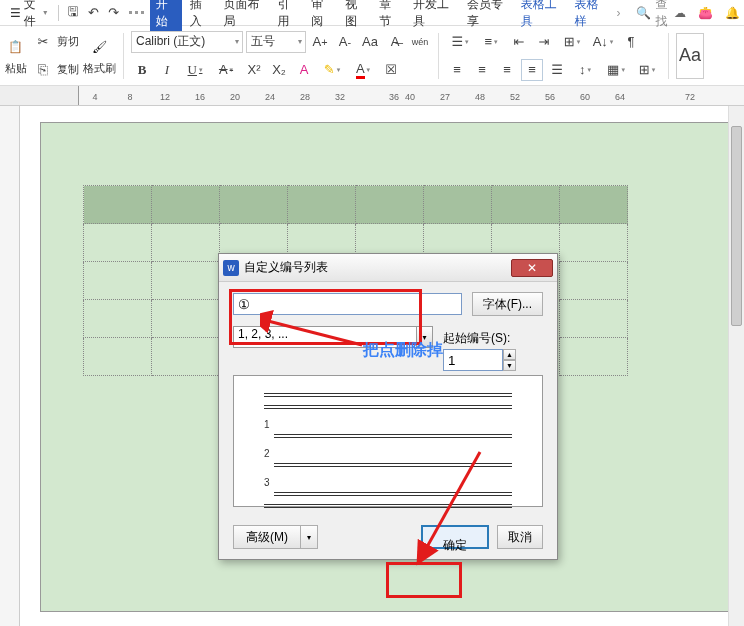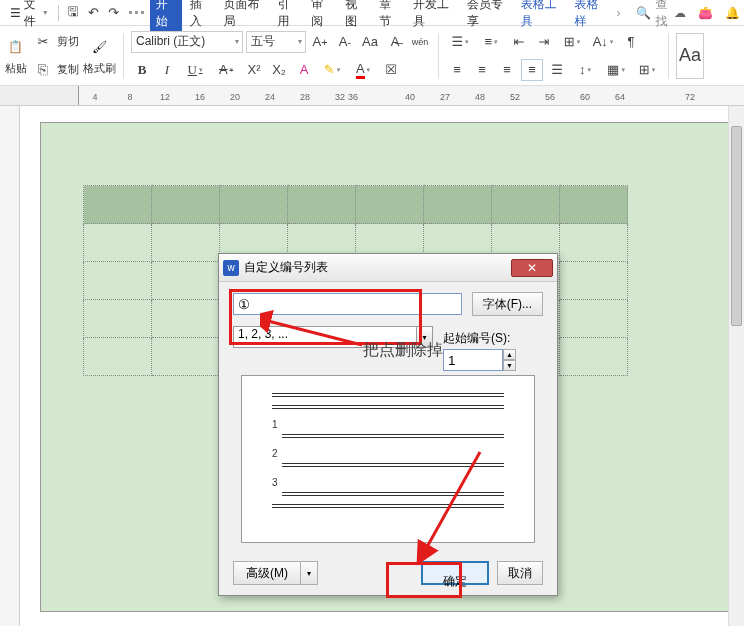--- a/index.html
+++ b/index.html
@@ -57,34 +57,34 @@
 .dialog { position: absolute; left: 218px; top: 253px; width: 340px; background: #f0f0f0; border: 1px solid #888; box-shadow: 2px 3px 8px rgba(0,0,0,.3); font-size: 12px; }
 .dialog .titlebar { background: linear-gradient(#fcfcfc,#e6e6e6); height: 28px; display: flex; align-items: center; padding: 0 4px; border-bottom: 1px solid #ccc; }
 .dialog .titlebar .icon { width: 16px; height: 16px; background: #2a5dbf; color: #fff; display: flex; align-items: center; justify-content: center; font-size: 10px; border-radius: 2px; margin-right: 5px; }
 .dialog .titlebar .close { margin-left: auto; width: 42px; height: 18px; background: #c8504e; border: 1px solid #8a2b2a; border-radius: 2px; color: #fff; display: flex; align-items: center; justify-content: center; font-size: 12px; }
 .dialog .body { padding: 10px 14px; }
 .dialog label { display: block; margin: 4px 0 2px; }
 .dialog input[type=text] { height: 22px; border: 1px solid #7a9ac7; background:#fff; padding: 0 4px; }
 .dialog .btn { height: 24px; border: 1px solid #adadad; background: linear-gradient(#fdfdfd,#e4e4e4); padding: 0 10px; font-size: 12px; cursor: pointer; }
 .dialog .styled-select { height: 22px; border: 1px solid #999; background: #fff; display: flex; padding: 0 4px; position: relative; }
 .dialog .styled-select .arr { position: absolute; right: 0; top: 0; bottom: 0; width: 16px; background: linear-gradient(#fdfdfd,#dcdcdc); border-left: 1px solid #999; display:flex; align-items:center; justify-content:center; font-size:8px; }
-.dialog .preview-box { height: 168px; background:#fff; border:1px solid #999; margin: 4px 8px 10px; padding: 14px 30px; }
+.dialog .preview-box { height: 132px; background:#fff; border:1px solid #999; margin: 4px 0 10px; padding: 14px 30px; }
 .dialog .preview-box .pline { border-top: 1px solid #333; border-bottom:1px solid #333; height:4px; margin: 3px 0 8px 10px; }
 .dialog .preview-box .num { font-size: 10px; color: #333; }
 .dialog fieldset { border: 1px solid #ccc; border-left: none; border-right: none; border-bottom: none; padding-top: 2px; margin-top: 6px; }
 .dialog fieldset legend { font-size: 12px; padding: 0 4px; }
 .dialog .footer { display: flex; gap: 8px; justify-content: flex-end; padding-top: 8px; }
 .dialog .split-btn { display: inline-flex; }
 .dialog .split-btn .part { border: 1px solid #adadad; background: linear-gradient(#fdfdfd,#e4e4e4); height: 24px; padding: 0 12px; display:flex; align-items:center; }
 .dialog .split-btn .part:last-child { border-left: none; padding: 0 6px; font-size: 8px; }
 .dialog .ok { border: 2px solid #2a7ab8; background: #e8f1fb; padding: 10px 20px; }
 
 
 .redbox { position: absolute; border: 3px solid #e21b1b; pointer-events: none; }
-.red-text { color: #404040; font-size: 16px; position: absolute; pointer-events: none; font-weight: 400; }
+.red-text { color: #3b82f6; font-size: 16px; position: absolute; pointer-events: none; font-weight: 700; }
 .arrow-svg { position: absolute; pointer-events: none; }
 
 
 .vscroll { position: absolute; right: 0; top: 106px; bottom: 0; width: 16px; background: #f0f0f0; border-left: 1px solid #ddd; }
 .vscroll .thumb { position: absolute; left: 2px; right: 2px; top: 20px; height: 200px; background: #cfcfcf; border: 1px solid #aaa; border-radius: 2px; }
 
 </style>
 </head>
 <body>
 
@@ -200,21 +200,21 @@
 
 <div class="ruler">
   <span class="mark" style="left:95px">4</span>
   <span class="mark" style="left:130px">8</span>
   <span class="mark" style="left:165px">12</span>
   <span class="mark" style="left:200px">16</span>
   <span class="mark" style="left:235px">20</span>
   <span class="mark" style="left:270px">24</span>
   <span class="mark" style="left:305px">28</span>
   <span class="mark" style="left:340px">32</span>
-  <span class="mark" style="left:353px">36</span>
+  <span class="mark" style="left:394px">36</span>
   <span class="mark" style="left:410px">40</span>
   <span class="mark" style="left:445px">27</span>
   <span class="mark" style="left:480px">48</span>
   <span class="mark" style="left:515px">52</span>
   <span class="mark" style="left:550px">56</span>
   <span class="mark" style="left:585px">60</span>
   <span class="mark" style="left:620px">64</span>
   <span class="mark" style="left:690px">72</span>
 </div>
 

